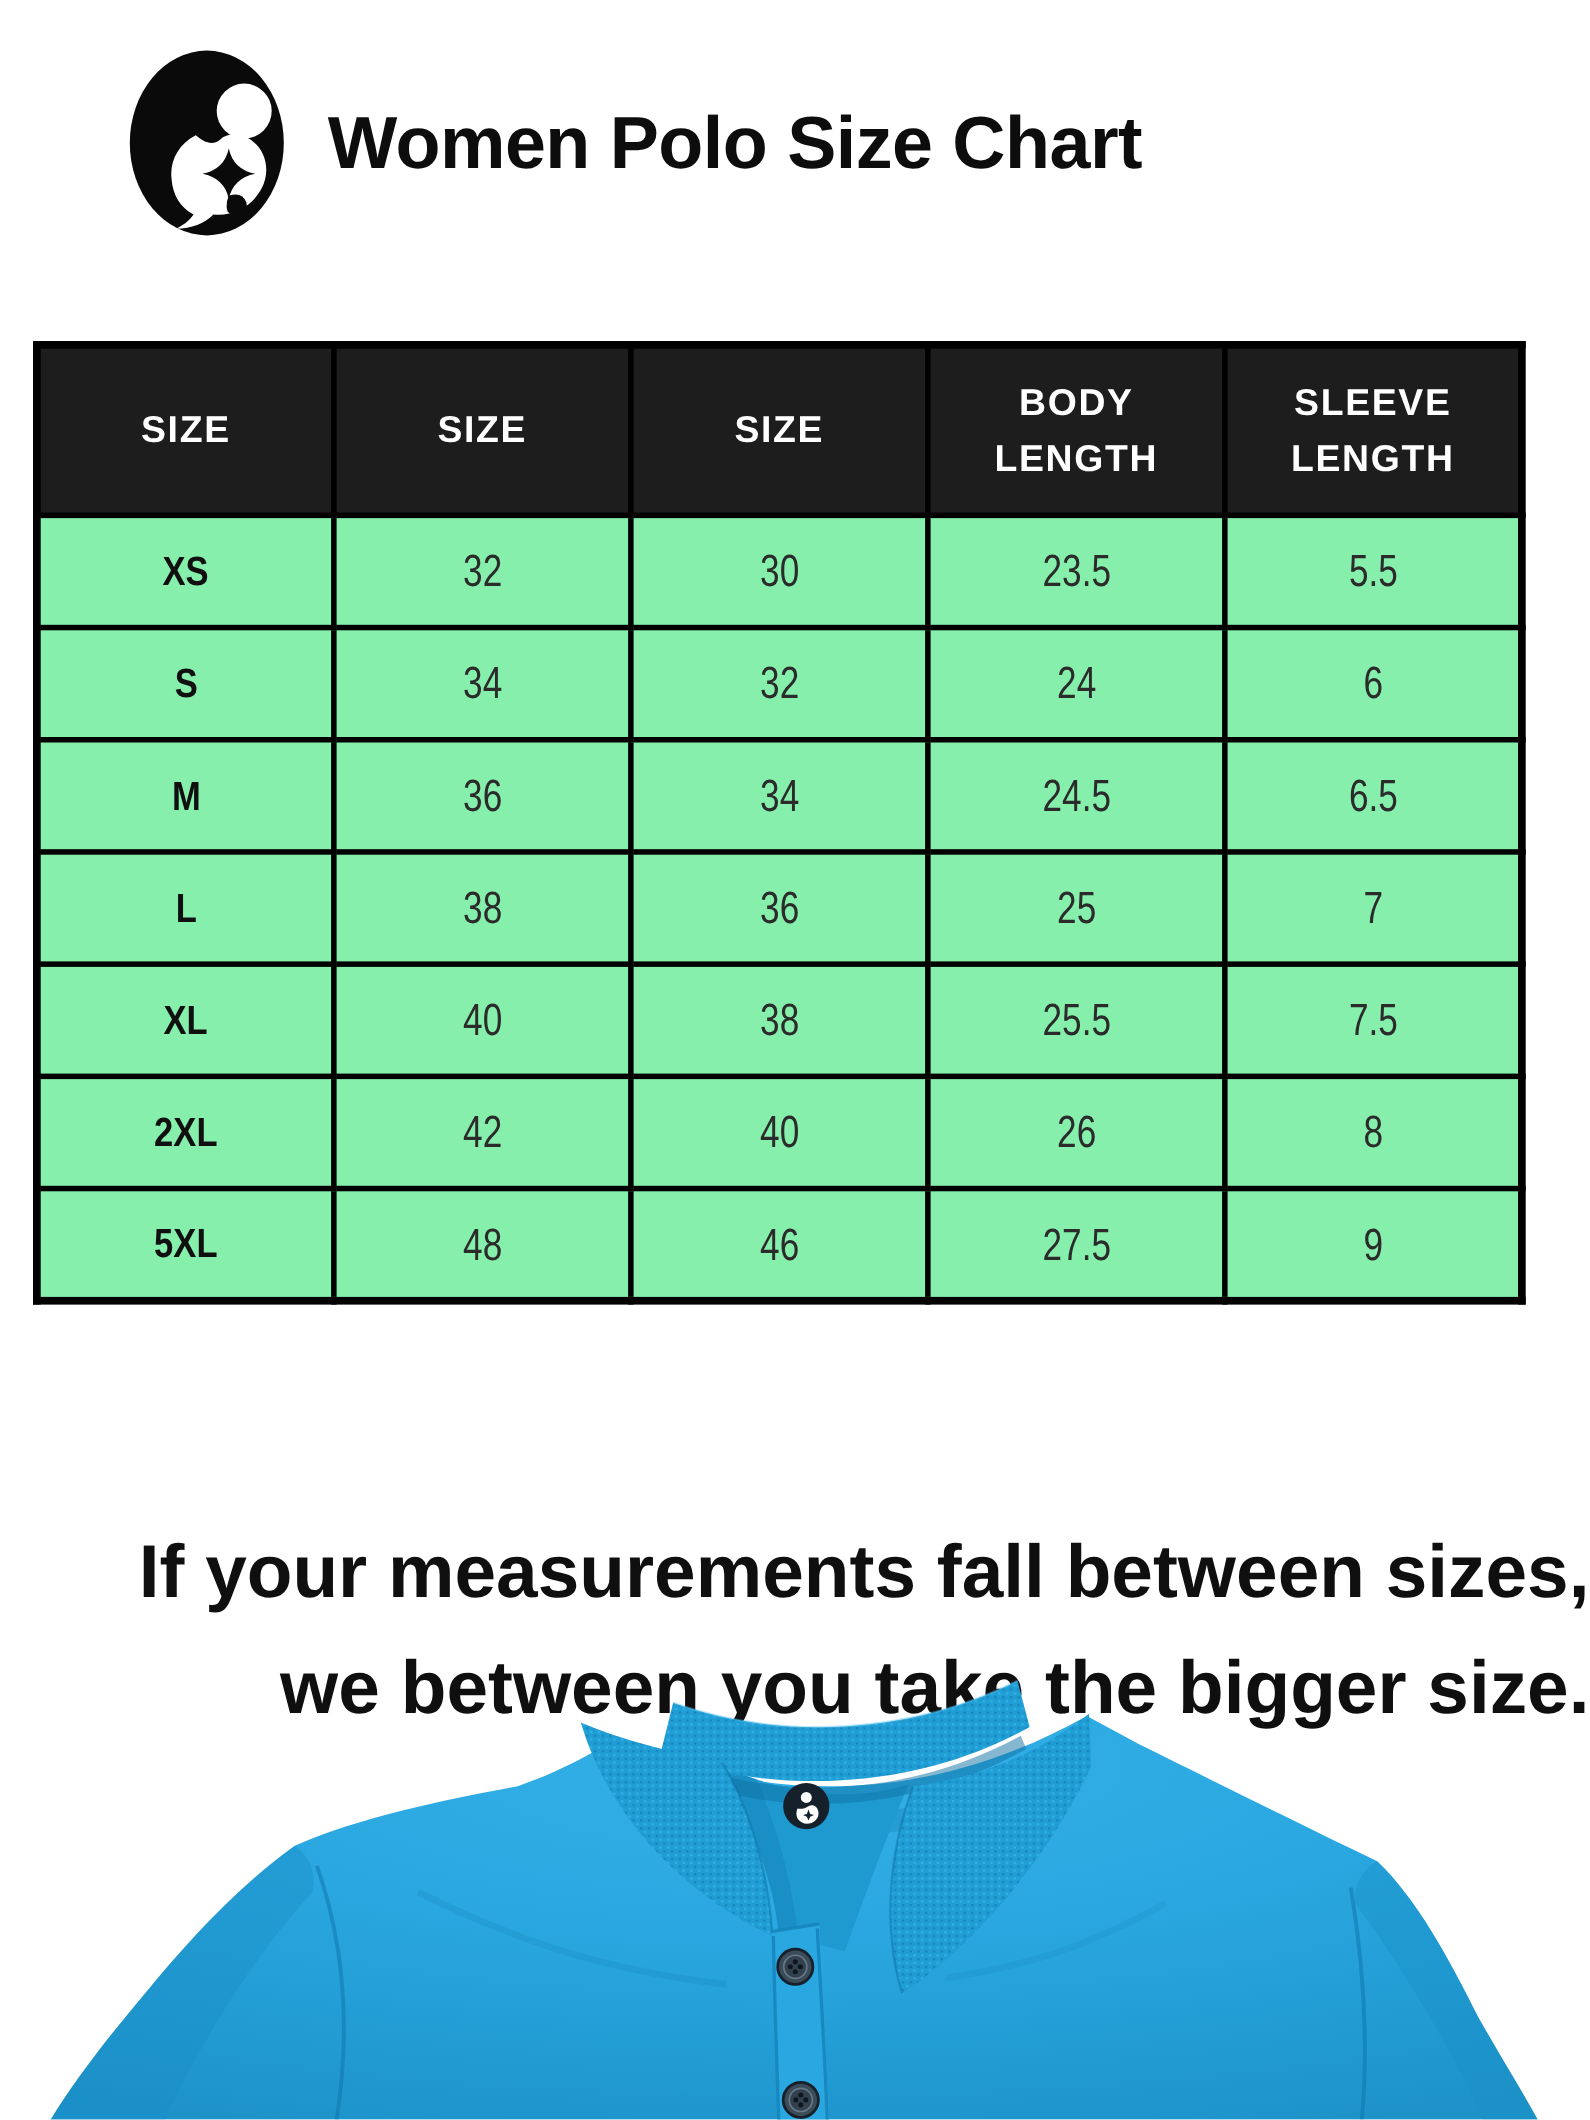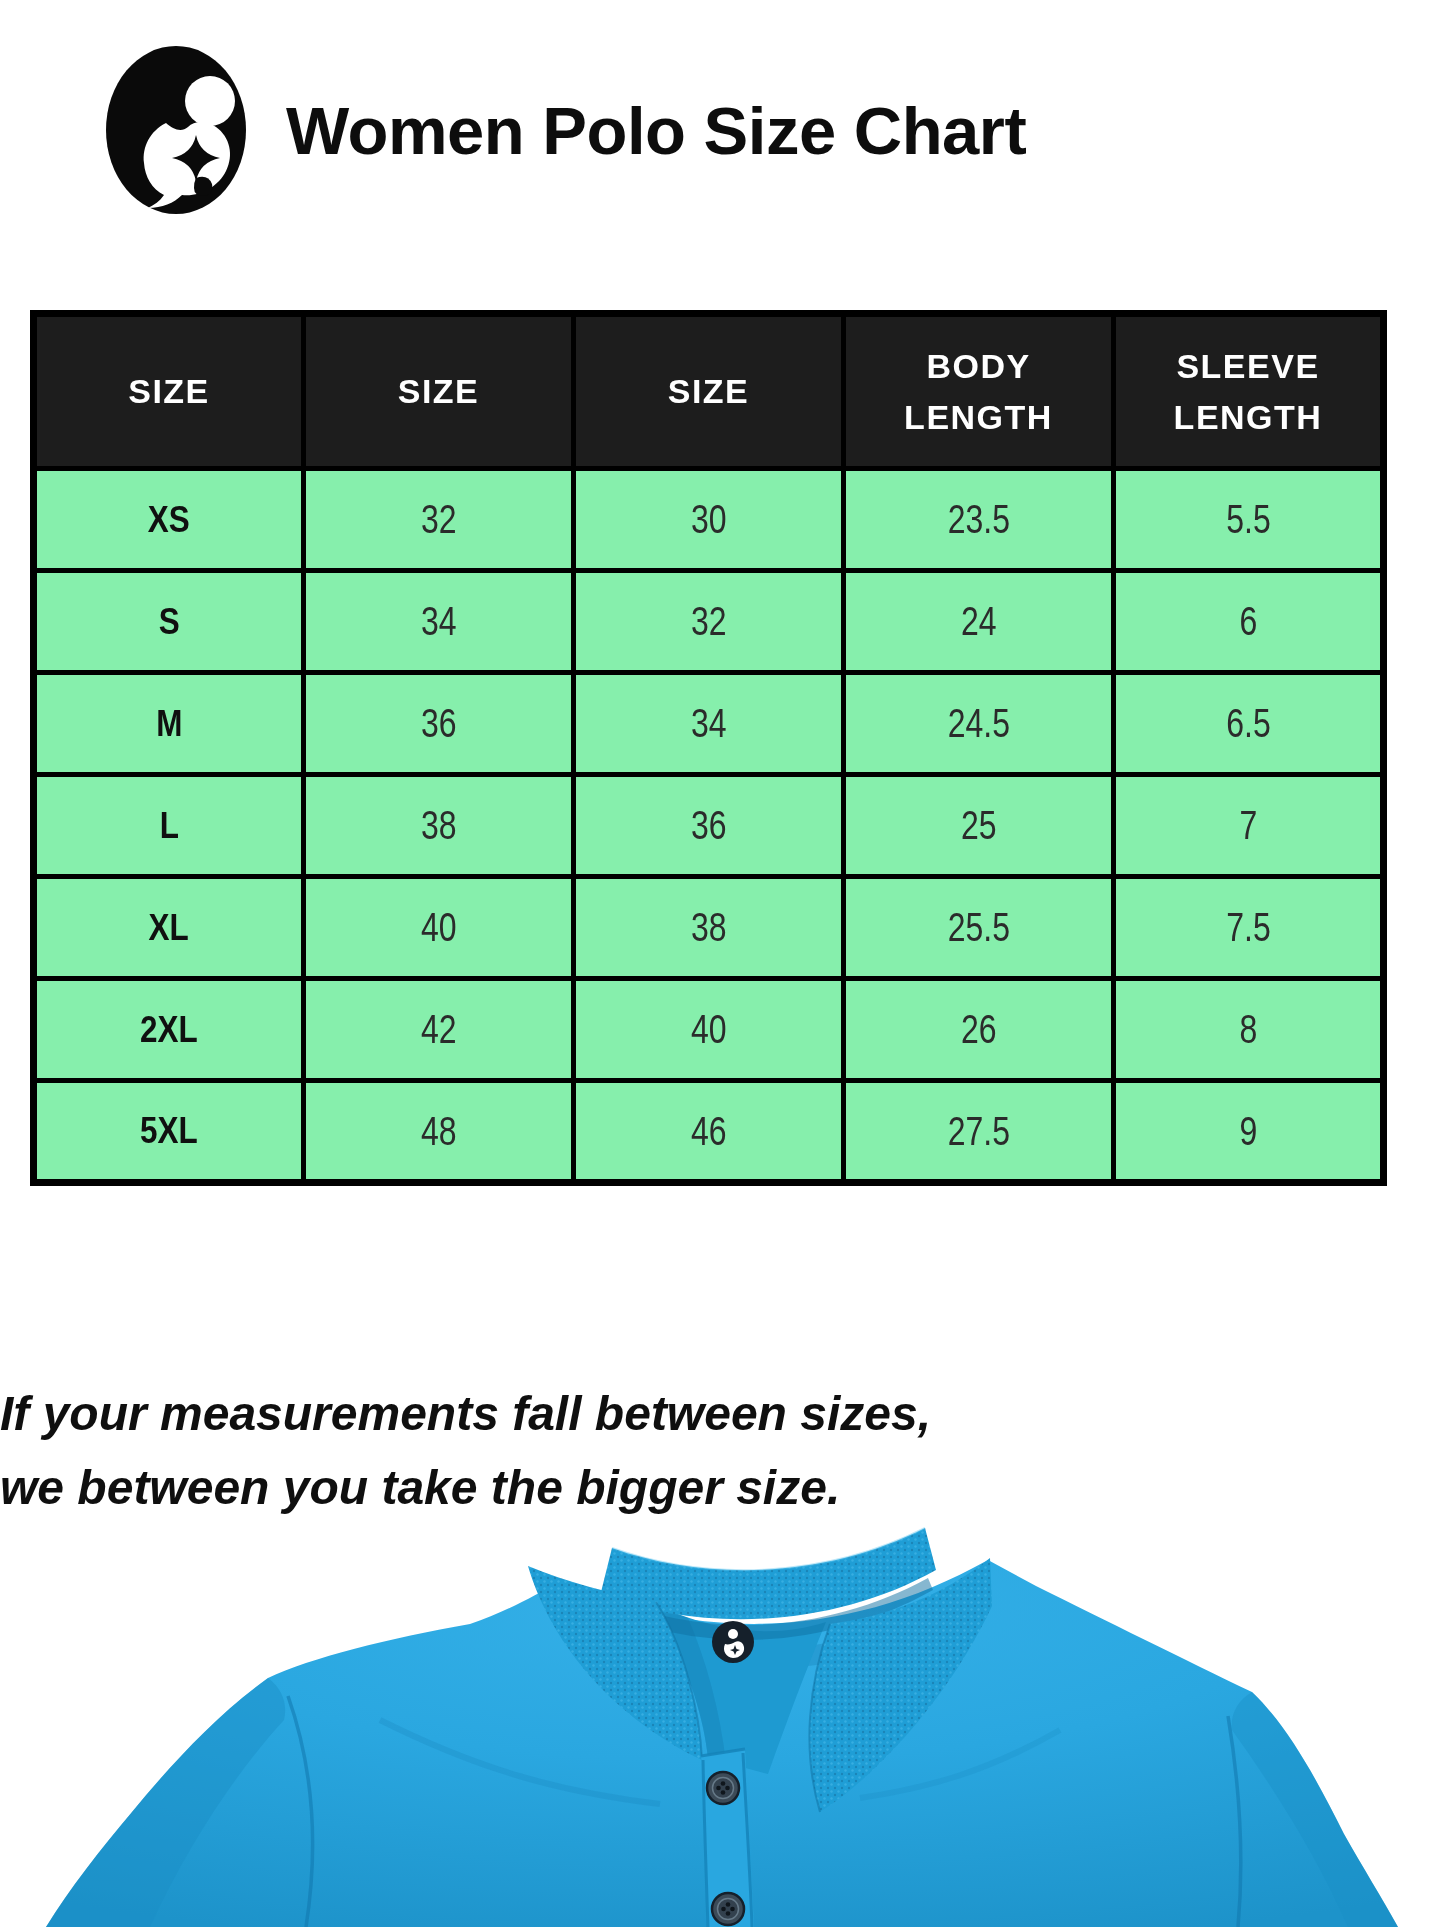--- a/index.html
+++ b/index.html
@@ -4,21 +4,21 @@
 <style>
   * { margin:0; padding:0; box-sizing:border-box; }
   html,body { background:#ffffff; }
   .page {
     position:relative; width:1445px; height:1927px; margin:0 auto;
     background:#ffffff; overflow:hidden;
     font-family:"Liberation Sans", sans-serif;
   }
   
   .brand-header {
-    position:absolute; left:104px; top:44px;
+    position:absolute; left:116px; top:44px;
     display:flex; align-items:center; gap:38px;
   }
   .logo svg { display:block; }
   .title {
     font-size:67px; font-weight:800; color:#0d0d0d;
     letter-spacing:-0.5px; white-space:nowrap;
   }
   
   .size-table {
     position:absolute; left:30px; top:310px; width:1357px;
@@ -38,22 +38,22 @@
     display:inline-block; transform:scaleX(0.78);
     font-size:41px; font-weight:400; color:#2b2b2b;
   }
   .size-text {
     display:inline-block; transform:scaleX(0.85);
     font-size:37px; font-weight:700; color:#101010;
   }
   
   .note {
     position:absolute; left:0; top:1377px; width:100%;
-    text-align:left; font-size:48px; font-weight:800;
-    color:#0f0f0f; line-height:1.54;font-style:italic;
+    text-align:right; font-size:68px; font-weight:800;
+    color:#0f0f0f; line-height:1.54;
   }
   .note-line { display:block; }
   
   .shirt-photo { position:absolute; left:0; top:1520px; width:1445px; height:407px; }
   .shirt-photo svg { display:block; width:100%; height:100%; }
 </style>
 </head>
 <body>
 
 <div class="page">

